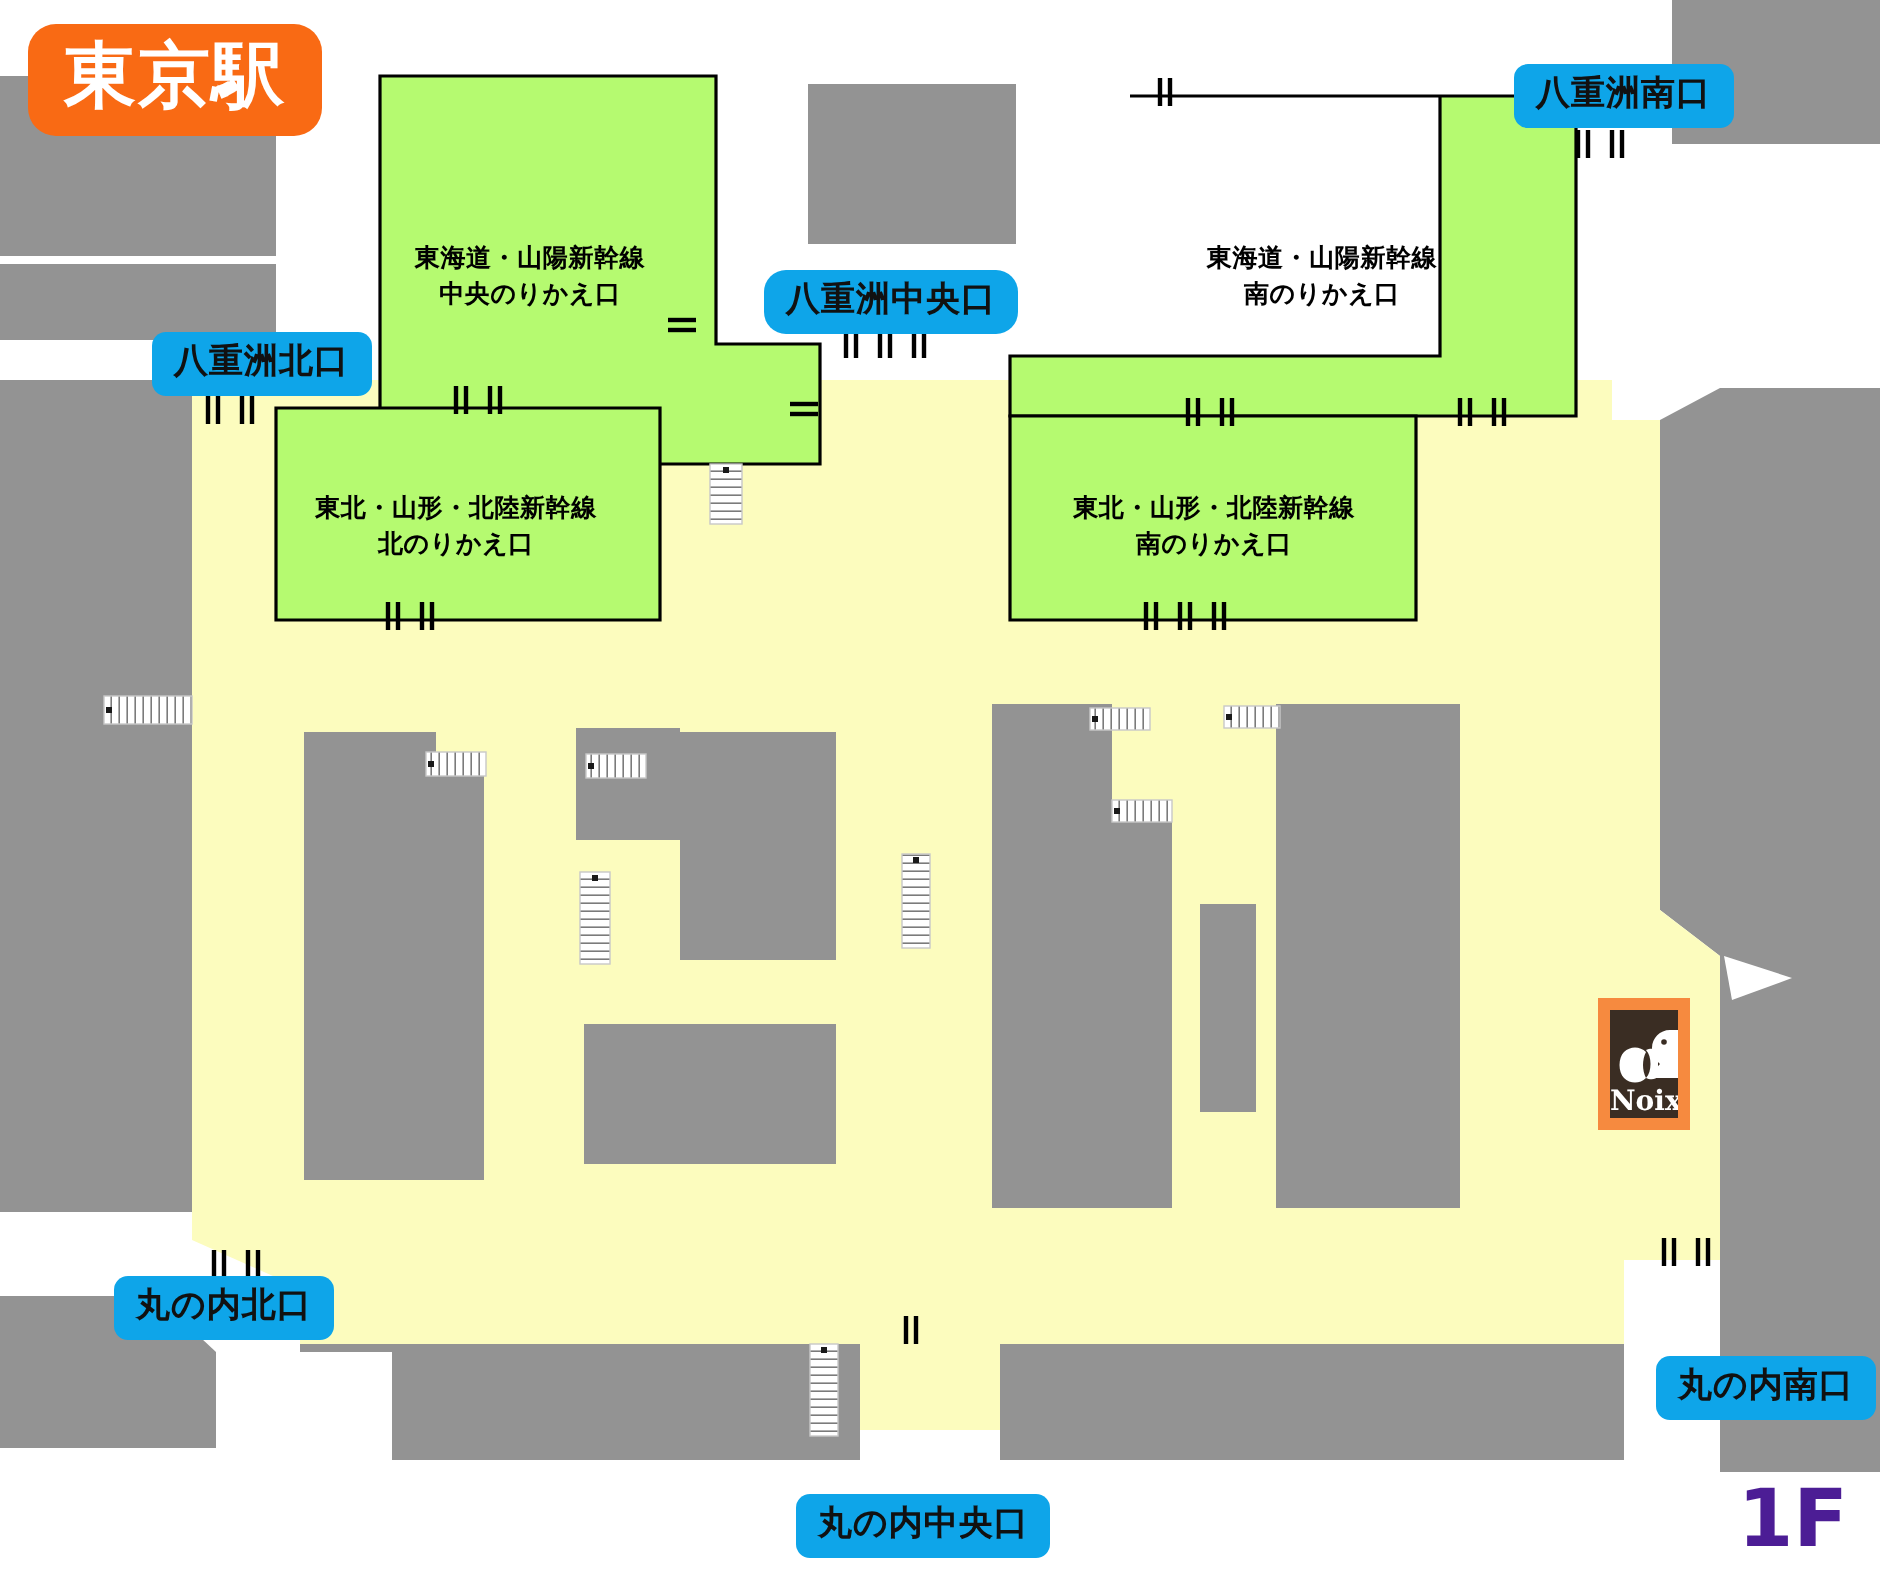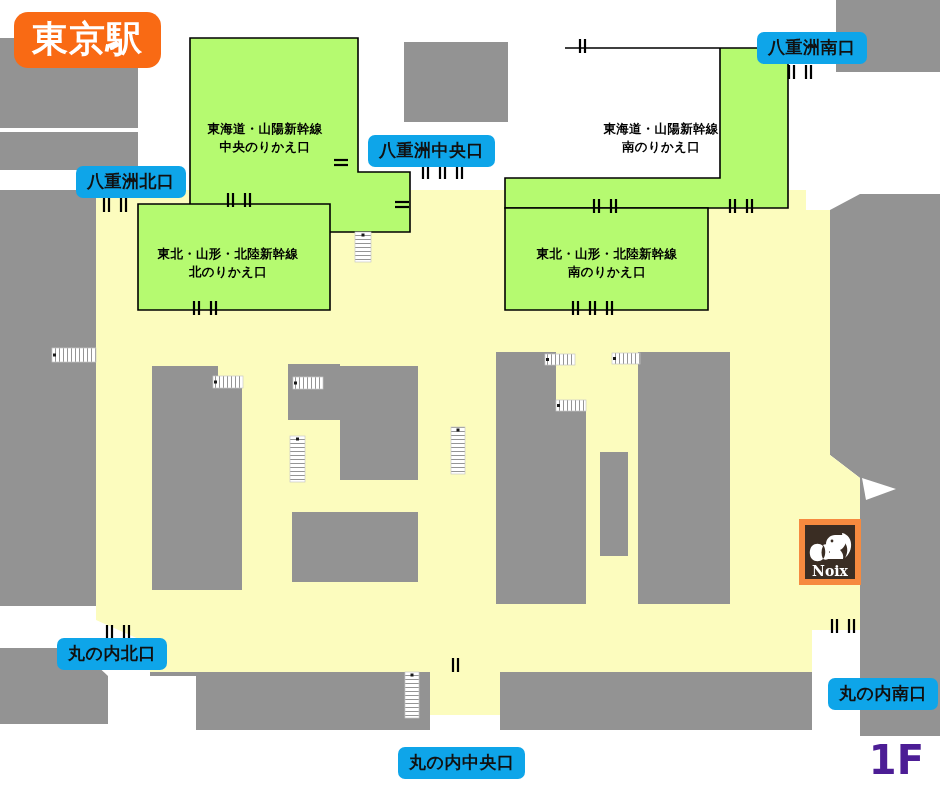--- a/index.html
+++ b/index.html
@@ -101,22 +101,22 @@
     font-size: 30px;
     font-weight: bold;
     letter-spacing: 1px;
     font-family: "DejaVu Sans", "Liberation Sans", sans-serif;
   }
 
   
   .shop-marker {
     position: absolute;
     left: 799px;
-    top: 519px;
-    width: 62px;
+    top: 499px;
+    width: 46px;
     height: 66px;
     background: #f68a3f;
     padding: 6px;
     box-sizing: border-box;
   }
   .shop-marker-inner {
     width: 100%;
     height: 100%;
     background: #3a2d23;
     position: relative;
@@ -316,21 +316,21 @@
         </g>
       </g>
 
     <path d="M 862,478 L 866,500 L 896,489 Z" fill="#ffffff" stroke="none"></path>
   </svg>
 
   <div class="station-badge">東京駅</div>
 
   <div id="overlay-labels">
       <div class="exit-badge" style="left: 76px; top: 166px; text-align: right;">八重洲北口</div>
-      <div class="exit-badge" style="left: 368px; top: 135px;">八重洲中央口</div>
+      <div class="exit-badge" style="left: 382px; top: 135px; border-radius: 11px;">八重洲中央口</div>
       <div class="exit-badge" style="left: 757px; top: 32px;">八重洲南口</div>
       <div class="exit-badge" style="left: 57px; top: 638px;">丸の内北口</div>
       <div class="exit-badge" style="left: 398px; top: 747px;">丸の内中央口</div>
       <div class="exit-badge" style="left: 813px; top: 678px; margin-left: 15px;">丸の内南口</div>
       <div class="zone-label" style="left: 265px; top: 120px;">
         <div>東海道・山陽新幹線</div>
         <div>中央のりかえ口</div>
       </div>
       <div class="zone-label" style="left: 228px; top: 245px;">
         <div>東北・山形・北陸新幹線</div>

